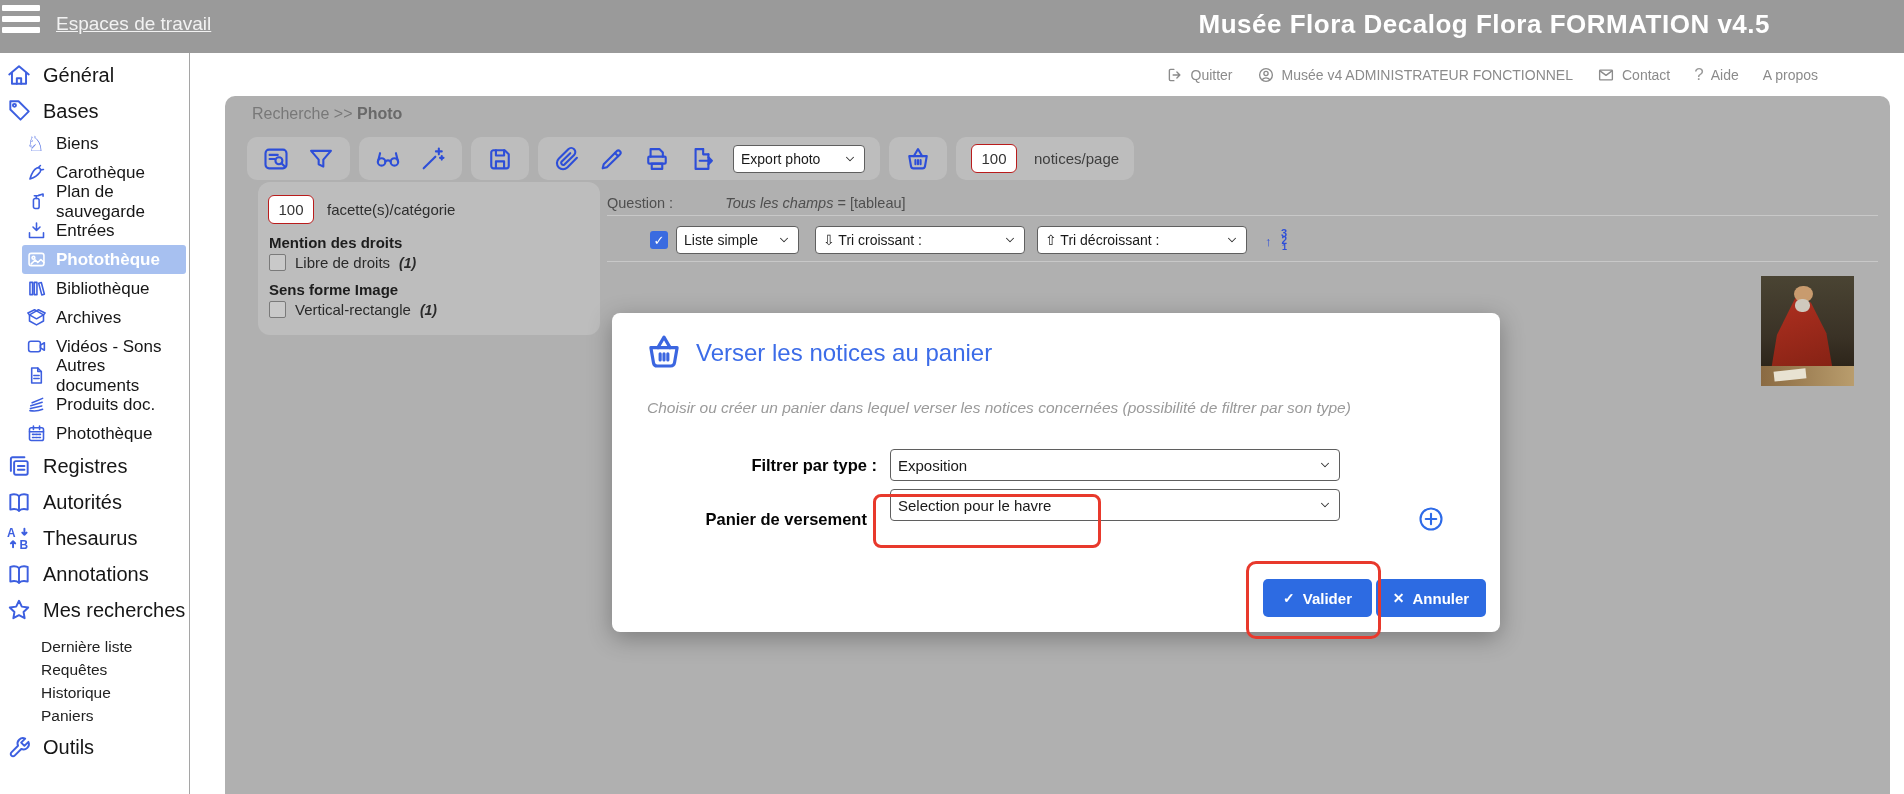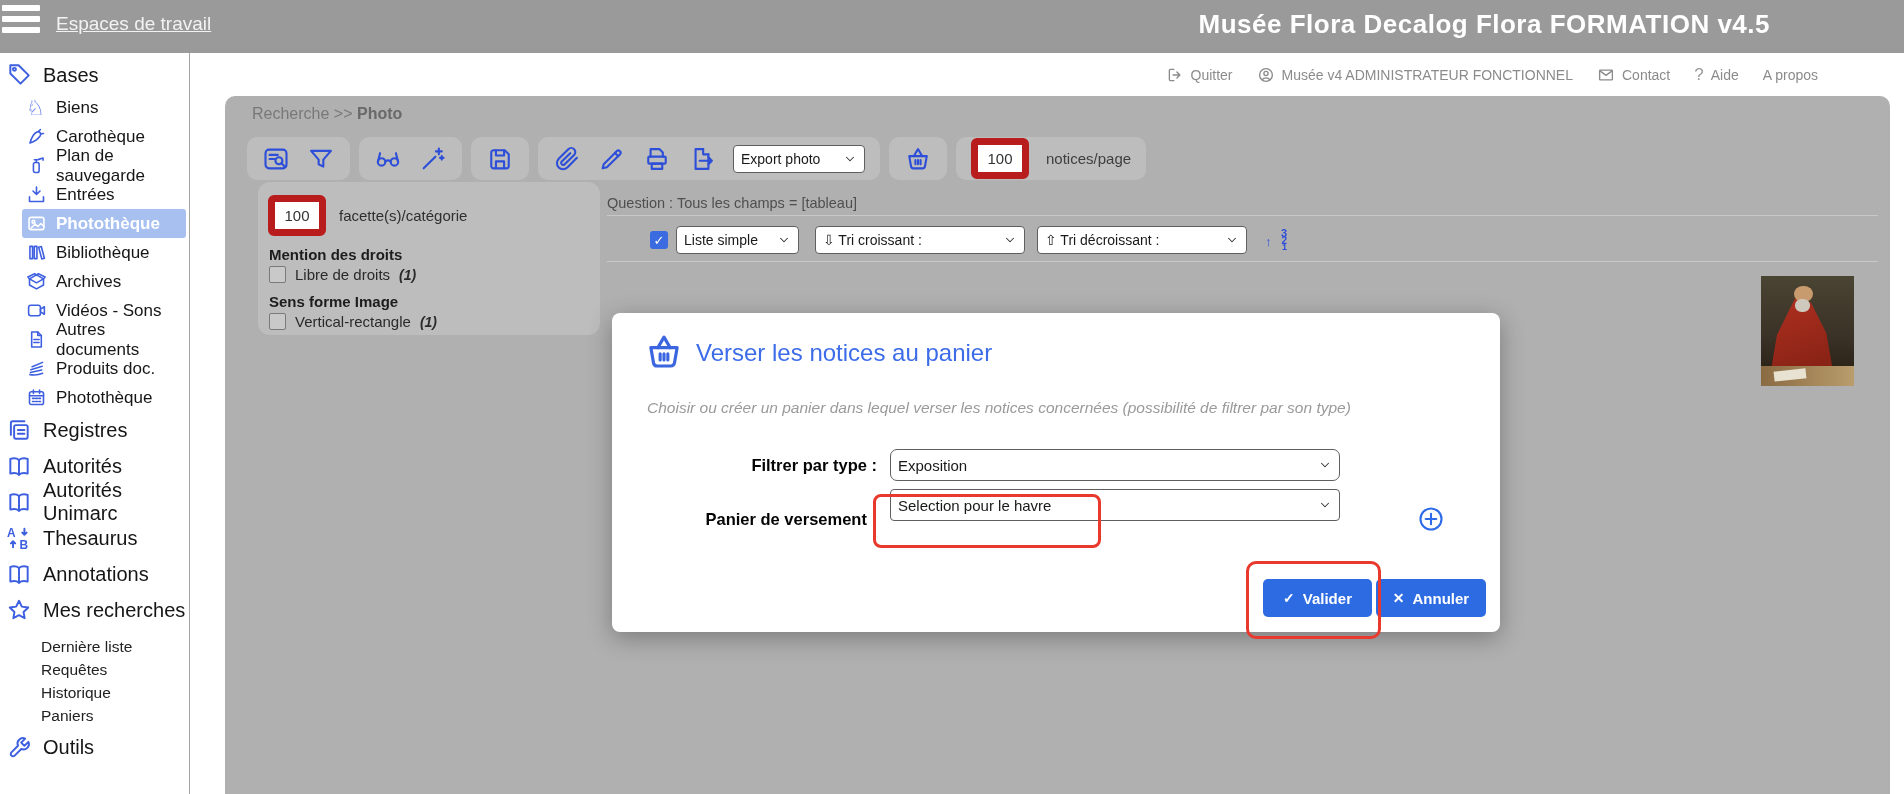--- a/index.html
+++ b/index.html
@@ -33,39 +33,39 @@
   .ic svg{width:100%;height:100%;}
   .uni{font-size:21px;line-height:1;color:#3d5fe0;}
 
   
   .panel{position:absolute;left:225px;top:96px;width:1665px;height:698px;background:#b0b0b0;border-radius:10px 10px 0 0;}
   .breadcrumb{position:absolute;left:27px;top:9px;font-size:16px;color:#787878;}
   .breadcrumb b{color:#696969;}
   .toolbar{position:absolute;left:22px;top:41px;display:flex;gap:9px;align-items:center;}
   .tgroup{background:#bdbdbd;border-radius:10px;height:43px;display:flex;align-items:center;gap:17px;padding:0 15px;}
   .tbtn{width:28px;height:28px;color:#2d4ed8;cursor:pointer;display:inline-flex;}
-  .numbox{background:#fff;border:7px solid #b91c1c;border-radius:6px;width:44px;height:27px;display:flex;align-items:center;justify-content:center;font-size:15px;color:#333;}
+  .numbox{background:#fff;border:1px solid #b91c1c;border-radius:6px;width:44px;height:27px;display:flex;align-items:center;justify-content:center;font-size:15px;color:#333;}
   .tlabel{font-size:15px;color:#3f3f3f;}
 
   
   .fselect{background:#fff;border:1px solid #5f5f5f;border-radius:4px;height:28px;display:flex;align-items:center;justify-content:space-between;padding:0 7px;font-size:14px;color:#191919;box-sizing:border-box;cursor:pointer;white-space:nowrap;}
   .fselect .chev{width:14px;height:14px;color:#333;flex:none;margin-left:6px;}
 
   
   .facets{position:absolute;left:33px;top:86px;width:342px;height:153px;background:#bdbdbd;border-radius:12px;box-sizing:border-box;padding:13px 10px;}
   .f-top{display:flex;align-items:center;gap:13px;}
   .f-top .flabel{font-size:15px;color:#2e2e2e;}
   .f-title{font-weight:bold;font-size:15px;color:#1d1d1d;margin:10px 0 3px 1px;}
   .f-opt{display:flex;align-items:center;gap:9px;font-size:15px;color:#2a2a2a;margin-left:1px;}
   .cbx-empty{width:15px;height:15px;border:1px solid #7a7a7a;border-radius:2px;background:#c9c9c9;flex:none;cursor:pointer;}
   .f-count{font-weight:bold;font-style:italic;font-size:14px;}
 
   
   .question{position:absolute;left:382px;top:99px;font-size:14.5px;color:#4f4f4f;}
-  .question .it{}
+  .question .it{font-style:italic;margin-left:48px;}
   .sep{position:absolute;height:1px;background:#c8c8c8;left:382px;right:12px;}
   .sortrow{position:absolute;left:425px;top:130px;height:28px;display:flex;align-items:center;}
   .cbx-checked{width:18px;height:18px;background:#3a6be0;border-radius:3px;color:#fff;font-size:13px;display:flex;align-items:center;justify-content:center;cursor:pointer;flex:none;}
   .s321{position:relative;width:22px;display:flex;flex-direction:column;align-items:flex-end;color:#2d4ed8;font-weight:bold;line-height:7px;font-size:10px;cursor:pointer;padding-right:1px;}
   .s321 .a{position:absolute;left:0;top:5px;font-size:13px;line-height:13px;}
 
   
   .thumb{position:absolute;left:1536px;top:180px;width:93px;height:110px;background:linear-gradient(180deg,#4a4433 0%,#3a3226 55%,#241c12 100%);overflow:hidden;cursor:pointer;}
   .thumb .robe{position:absolute;left:8%;top:20%;width:76%;height:80%;background:linear-gradient(160deg,#b03020,#7c1f12);clip-path:polygon(38% 0,60% 5%,82% 40%,95% 100%,0 100%,12% 42%);}
   .thumb .face{position:absolute;left:36%;top:9%;width:20%;height:15%;background:#c89b6e;border-radius:50%;}
@@ -127,20 +127,30 @@
   </div>
   <div class="ub-item">
     <span>A propos</span>
   </div>
 </div>
 
 <div class="sidebar">
   <div class="srow lvl1">
       <span class="ic">
         <svg viewBox="0 0 24 24" fill="none" stroke="currentColor" stroke-width="1.8" stroke-linecap="round" stroke-linejoin="round">
+          <path d="M3 11.5 12 4l9 7.5"></path>
+          <path d="M5.5 10v10h13V10"></path>
+          <path d="M10 20v-5h4v5"></path>
+        </svg>
+      </span>
+      <span>Général</span>
+    </div>
+  <div class="srow lvl1">
+      <span class="ic">
+        <svg viewBox="0 0 24 24" fill="none" stroke="currentColor" stroke-width="1.8" stroke-linecap="round" stroke-linejoin="round">
           <path d="M11.6 3H4v7.6L13.4 20 21 12.4z"></path>
           <circle cx="7.8" cy="6.8" r="1.4"></circle>
         </svg>
       </span>
       <span>Bases</span>
     </div>
   <div class="srow lvl2">
       <span class="ic">
         <span class="uni">♘</span>
       </span>
@@ -251,29 +261,20 @@
       <span>Registres</span>
     </div>
   <div class="srow lvl1">
       <span class="ic">
         <svg viewBox="0 0 24 24" fill="none" stroke="currentColor" stroke-width="1.8" stroke-linecap="round" stroke-linejoin="round">
           <path d="M12 6.5C10 4.8 7 4.6 4 5.4V19c3-.8 6-.6 8 1 2-1.6 5-1.8 8-1V5.4c-3-.8-6-.6-8 1.1z"></path>
           <path d="M12 6.5V20"></path>
         </svg>
       </span>
       <span>Autorités</span>
-    </div>
-  <div class="srow lvl1">
-      <span class="ic">
-        <svg viewBox="0 0 24 24" fill="none" stroke="currentColor" stroke-width="1.8" stroke-linecap="round" stroke-linejoin="round">
-          <path d="M12 6.5C10 4.8 7 4.6 4 5.4V19c3-.8 6-.6 8 1 2-1.6 5-1.8 8-1V5.4c-3-.8-6-.6-8 1.1z"></path>
-          <path d="M12 6.5V20"></path>
-        </svg>
-      </span>
-      <span>Autorités Unimarc</span>
     </div>
   <div class="srow lvl1">
       <span class="ic">
         <svg viewBox="0 0 24 24" fill="none" stroke="currentColor" stroke-width="1.8" stroke-linecap="round" stroke-linejoin="round">
           <text x="1" y="11" font-size="11" font-weight="bold" fill="currentColor" stroke="none" font-family="Liberation Sans, sans-serif">A</text>
           <text x="12.5" y="22.5" font-size="11" font-weight="bold" fill="currentColor" stroke="none" font-family="Liberation Sans, sans-serif">B</text>
           <path d="M17 3.5V9m0 0-2-2m2 2 2-2"></path>
           <path d="M6.5 20.5V15m0 0-2 2m2-2 2 2"></path>
         </svg>
       </span>
@@ -481,21 +482,21 @@
 <div class="modal">
   <span class="ic m-basket"><svg viewBox="0 0 24 24" fill="none" stroke="currentColor" stroke-width="1.8" stroke-linecap="round" stroke-linejoin="round">
         <path d="M4.5 9.5h15L18 18.2a2.2 2.2 0 0 1-2.2 1.8H8.2A2.2 2.2 0 0 1 6 18.2z"></path>
         <path d="m8.5 9.5 3.5-6 3.5 6"></path>
         <path d="M9.8 13v3.5M12 13v3.5M14.2 13v3.5"></path>
       </svg></span>
   <div class="m-title">Verser les notices au panier</div>
   <div class="m-sub">Choisir ou créer un panier dans lequel verser les notices concernées (possibilité de filtrer par son type)</div>
 
   <div class="m-label" style="top:136px;">Filtrer par type  :</div>
-  <div class="fselect m-select" style="top:136px;border-radius:7px;">
+  <div class="fselect m-select" style="top:136px;">
     <span>Exposition</span>
     <span class="chev"><svg viewBox="0 0 24 24" fill="none" stroke="currentColor" stroke-width="1.8" stroke-linecap="round" stroke-linejoin="round">
           <path d="m6 9 6 6 6-6"></path>
         </svg></span>
   </div>
 
   <div class="m-label" style="top:190px;">Panier de versement  :</div>
   <div class="fselect m-select" style="top:176px;">
     <span>Selection pour le havre</span>
     <span class="chev"><svg viewBox="0 0 24 24" fill="none" stroke="currentColor" stroke-width="1.8" stroke-linecap="round" stroke-linejoin="round">

